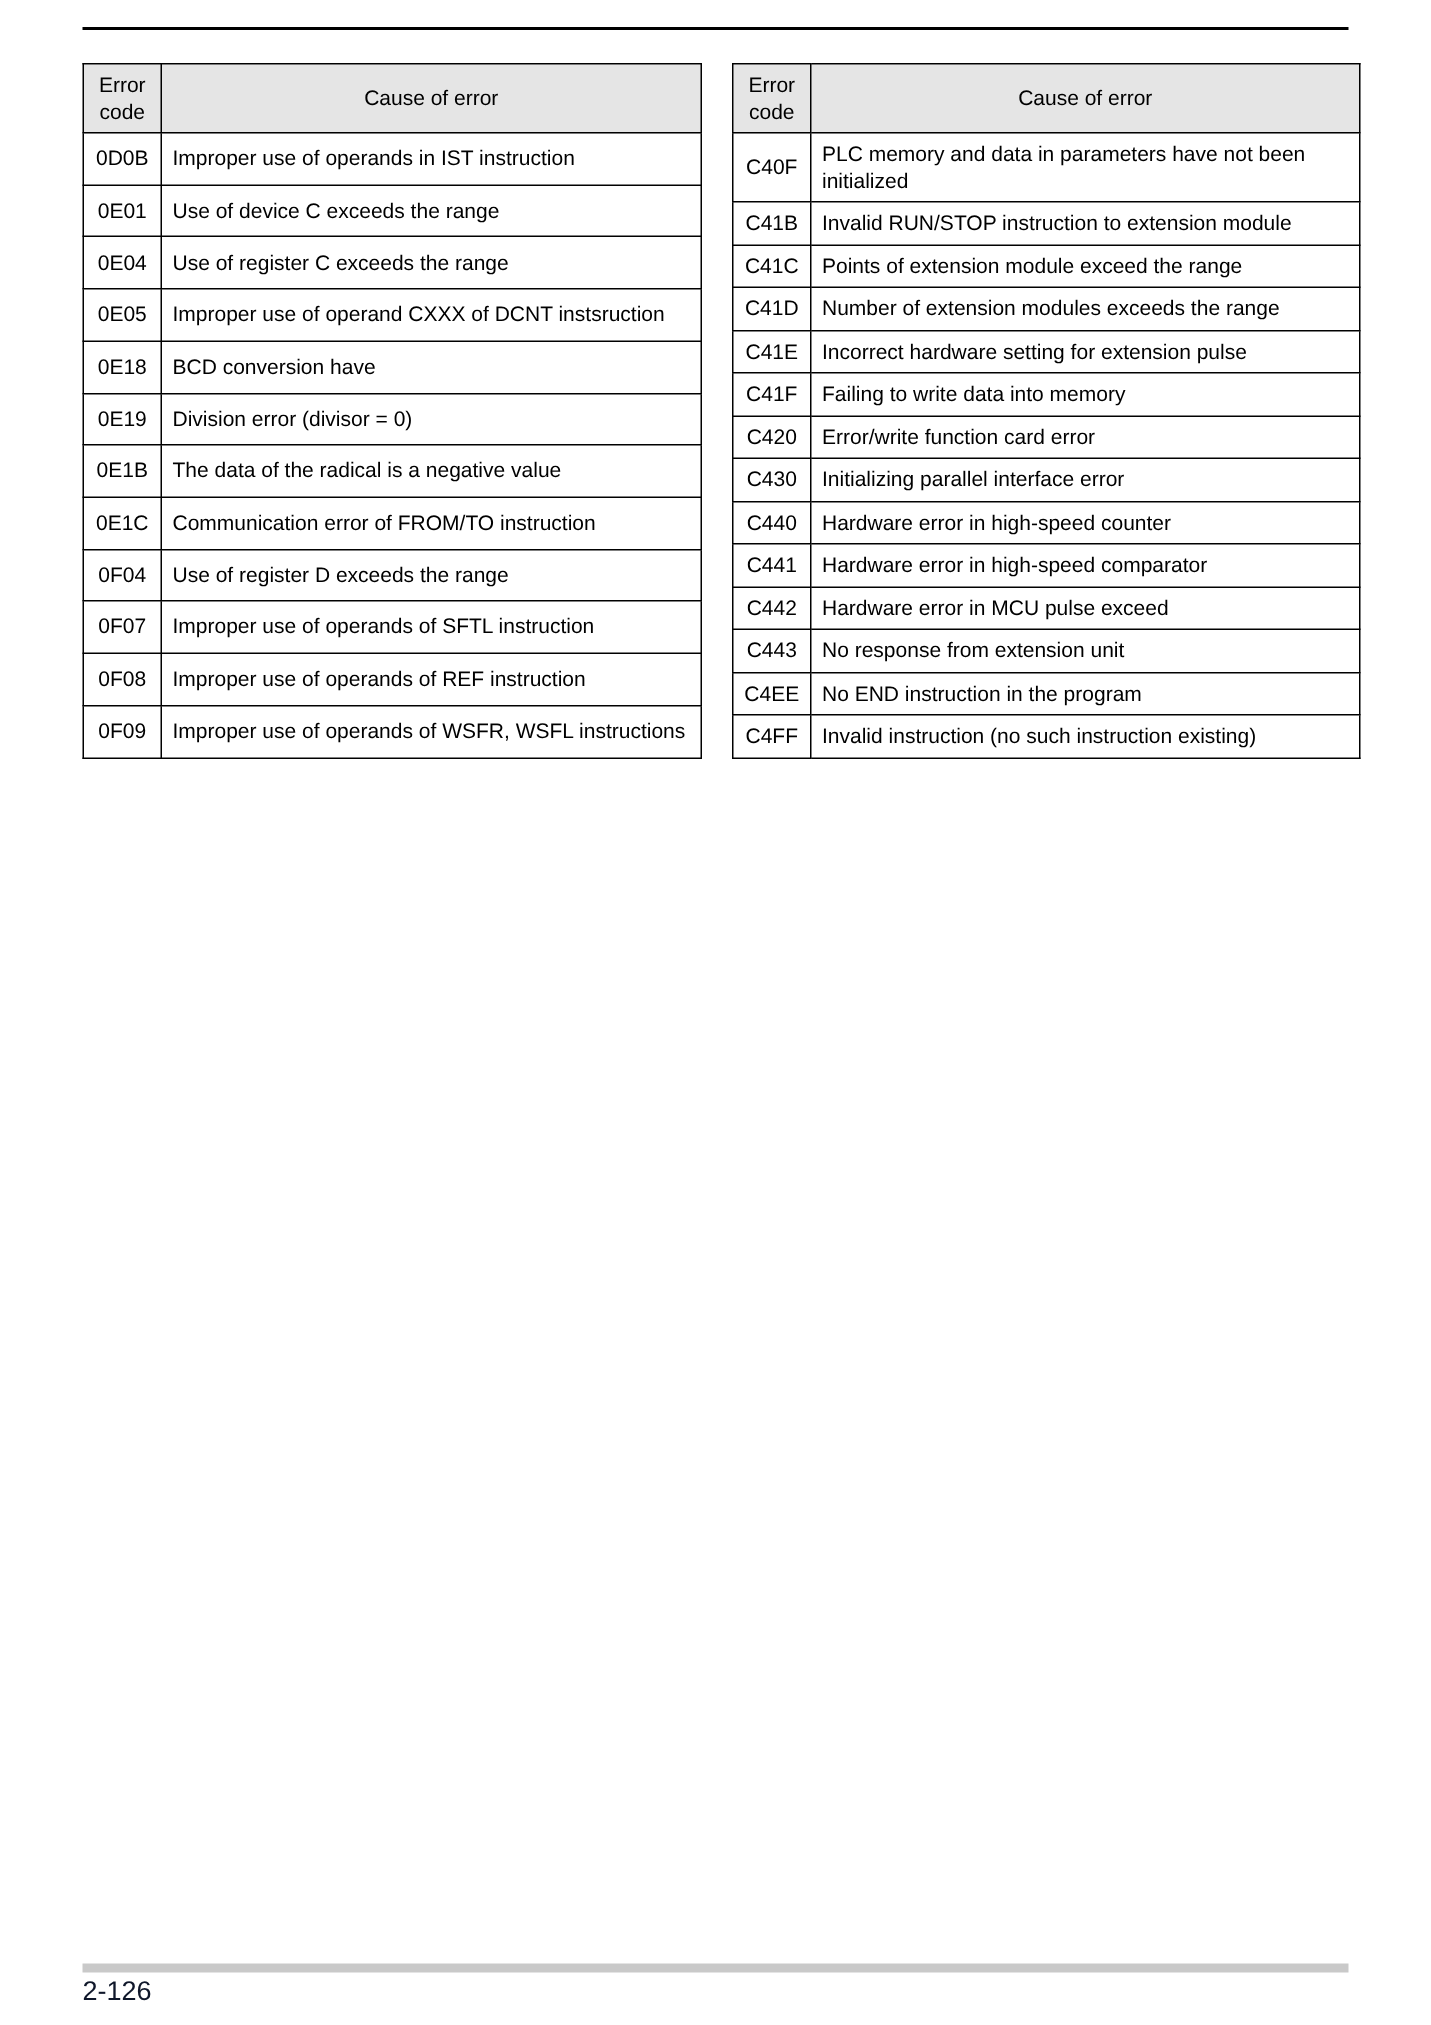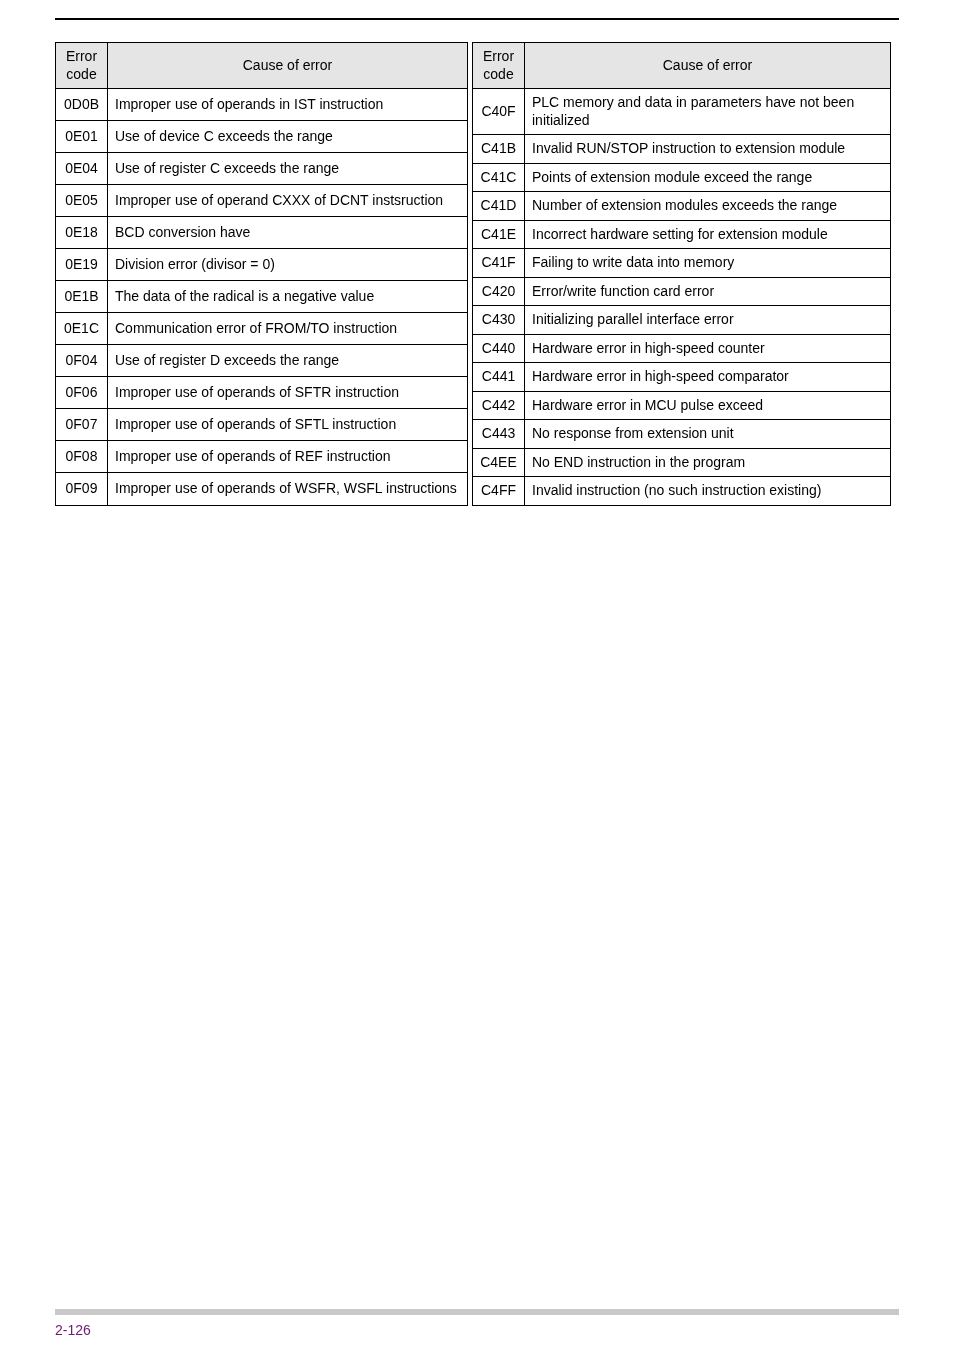--- a/index.html
+++ b/index.html
@@ -19,21 +19,21 @@
     right: 55px;
     height: 2px;
     background: #000;
   }
   .content {
     position: absolute;
     top: 42px;
     left: 55px;
     right: 55px;
     display: flex;
-    gap: 4px;
+    gap: 20px;
   }
   table {
     border-collapse: collapse;
     font-size: 14px;
     color: #000;
   }
   th, td {
     border: 1px solid #000;
     padding: 5px 7px;
     text-align: left;
@@ -55,22 +55,22 @@
     bottom: 35px;
     left: 55px;
     right: 55px;
     height: 6px;
     background: #c9c9c9;
   }
   .page-num {
     position: absolute;
     bottom: 12px;
     left: 55px;
-    font-size: 14px;
-    color: #701a75;
+    font-size: 18px;
+    color: #0f172a;
   }
 </style>
 </head>
 <body>
 
 <div class="top-rule"></div>
 
 <div class="content">
 
   <table class="left-table">
@@ -111,24 +111,20 @@
         </tr>
         <tr>
           <td class="code-cell">0E1C</td>
           <td class="cause-cell">Communication error of FROM/TO instruction</td>
         </tr>
         <tr>
           <td class="code-cell">0F04</td>
           <td class="cause-cell">Use of register D exceeds the range</td>
         </tr>
         <tr>
-          <td class="code-cell">0F06</td>
-          <td class="cause-cell">Improper use of operands of SFTR instruction</td>
-        </tr>
-        <tr>
           <td class="code-cell">0F07</td>
           <td class="cause-cell">Improper use of operands of SFTL instruction</td>
         </tr>
         <tr>
           <td class="code-cell">0F08</td>
           <td class="cause-cell">Improper use of operands of REF instruction</td>
         </tr>
         <tr>
           <td class="code-cell">0F09</td>
           <td class="cause-cell">Improper use of operands of WSFR, WSFL instructions</td>
@@ -155,21 +151,21 @@
         <tr>
           <td class="code-cell">C41C</td>
           <td class="cause-cell">Points of extension module exceed the range</td>
         </tr>
         <tr>
           <td class="code-cell">C41D</td>
           <td class="cause-cell">Number of extension modules exceeds the range</td>
         </tr>
         <tr>
           <td class="code-cell">C41E</td>
-          <td class="cause-cell">Incorrect hardware setting for extension module</td>
+          <td class="cause-cell">Incorrect hardware setting for extension pulse</td>
         </tr>
         <tr>
           <td class="code-cell">C41F</td>
           <td class="cause-cell">Failing to write data into memory</td>
         </tr>
         <tr>
           <td class="code-cell">C420</td>
           <td class="cause-cell">Error/write function card error</td>
         </tr>
         <tr>

